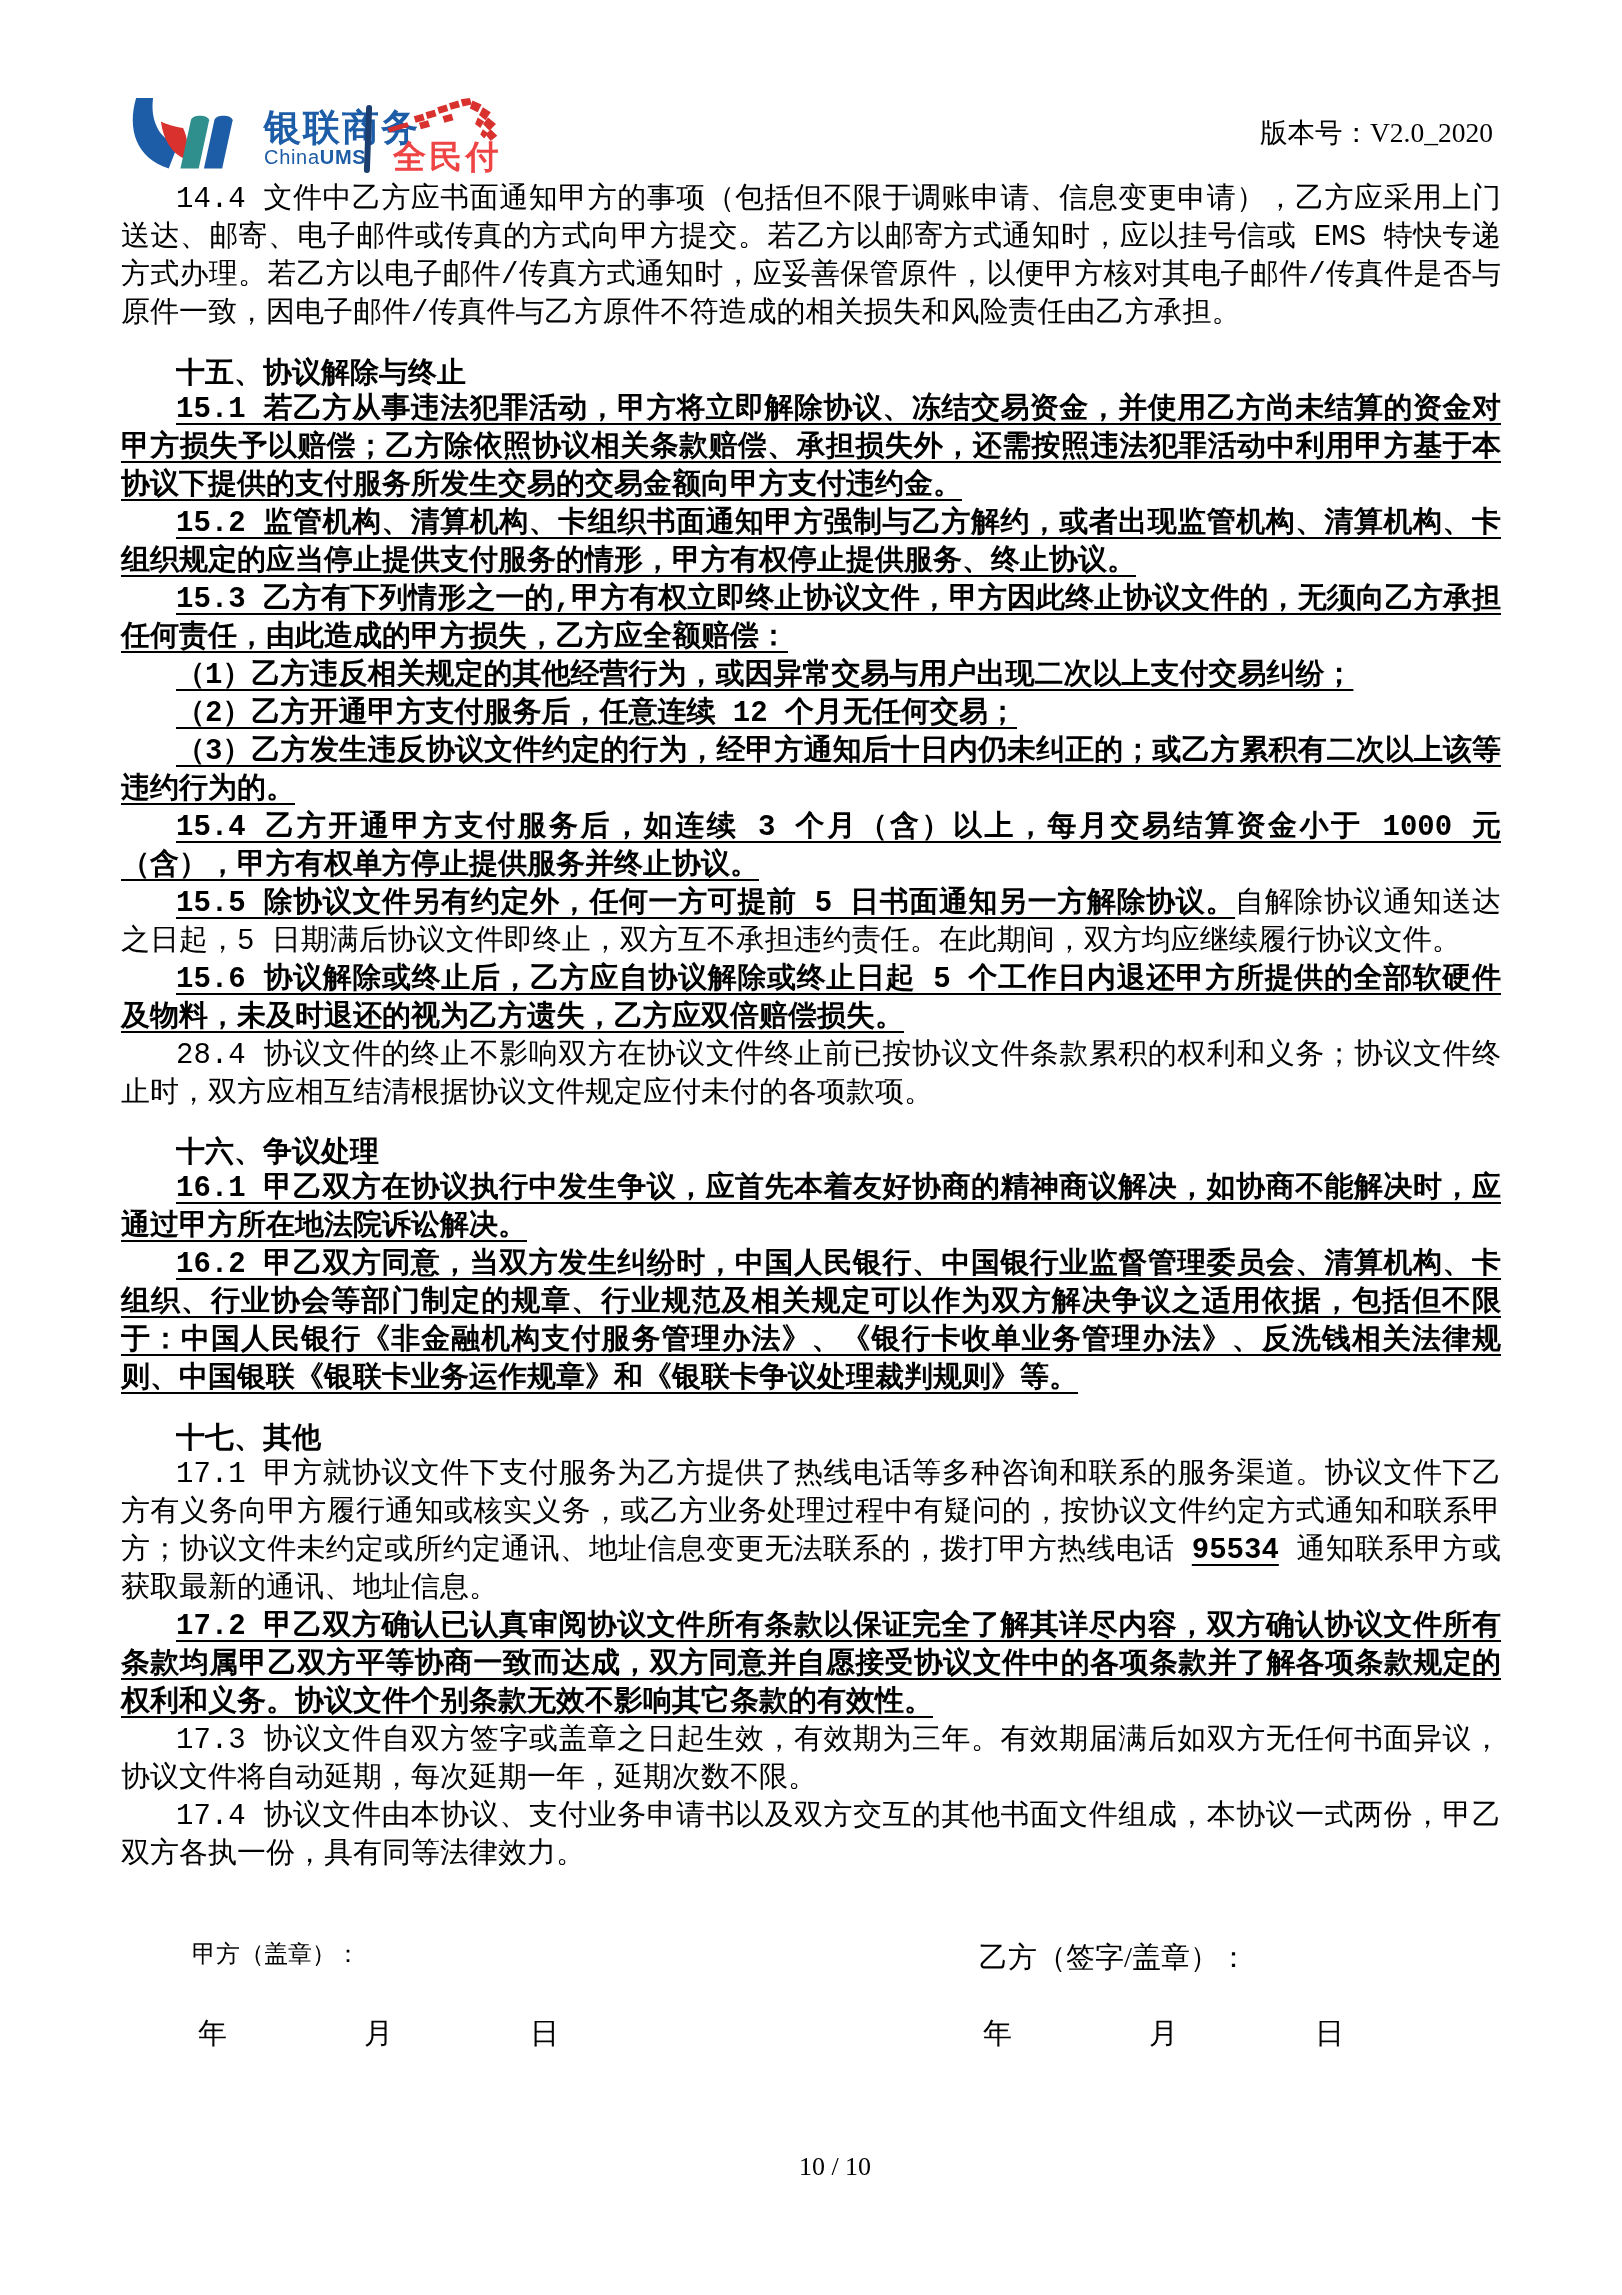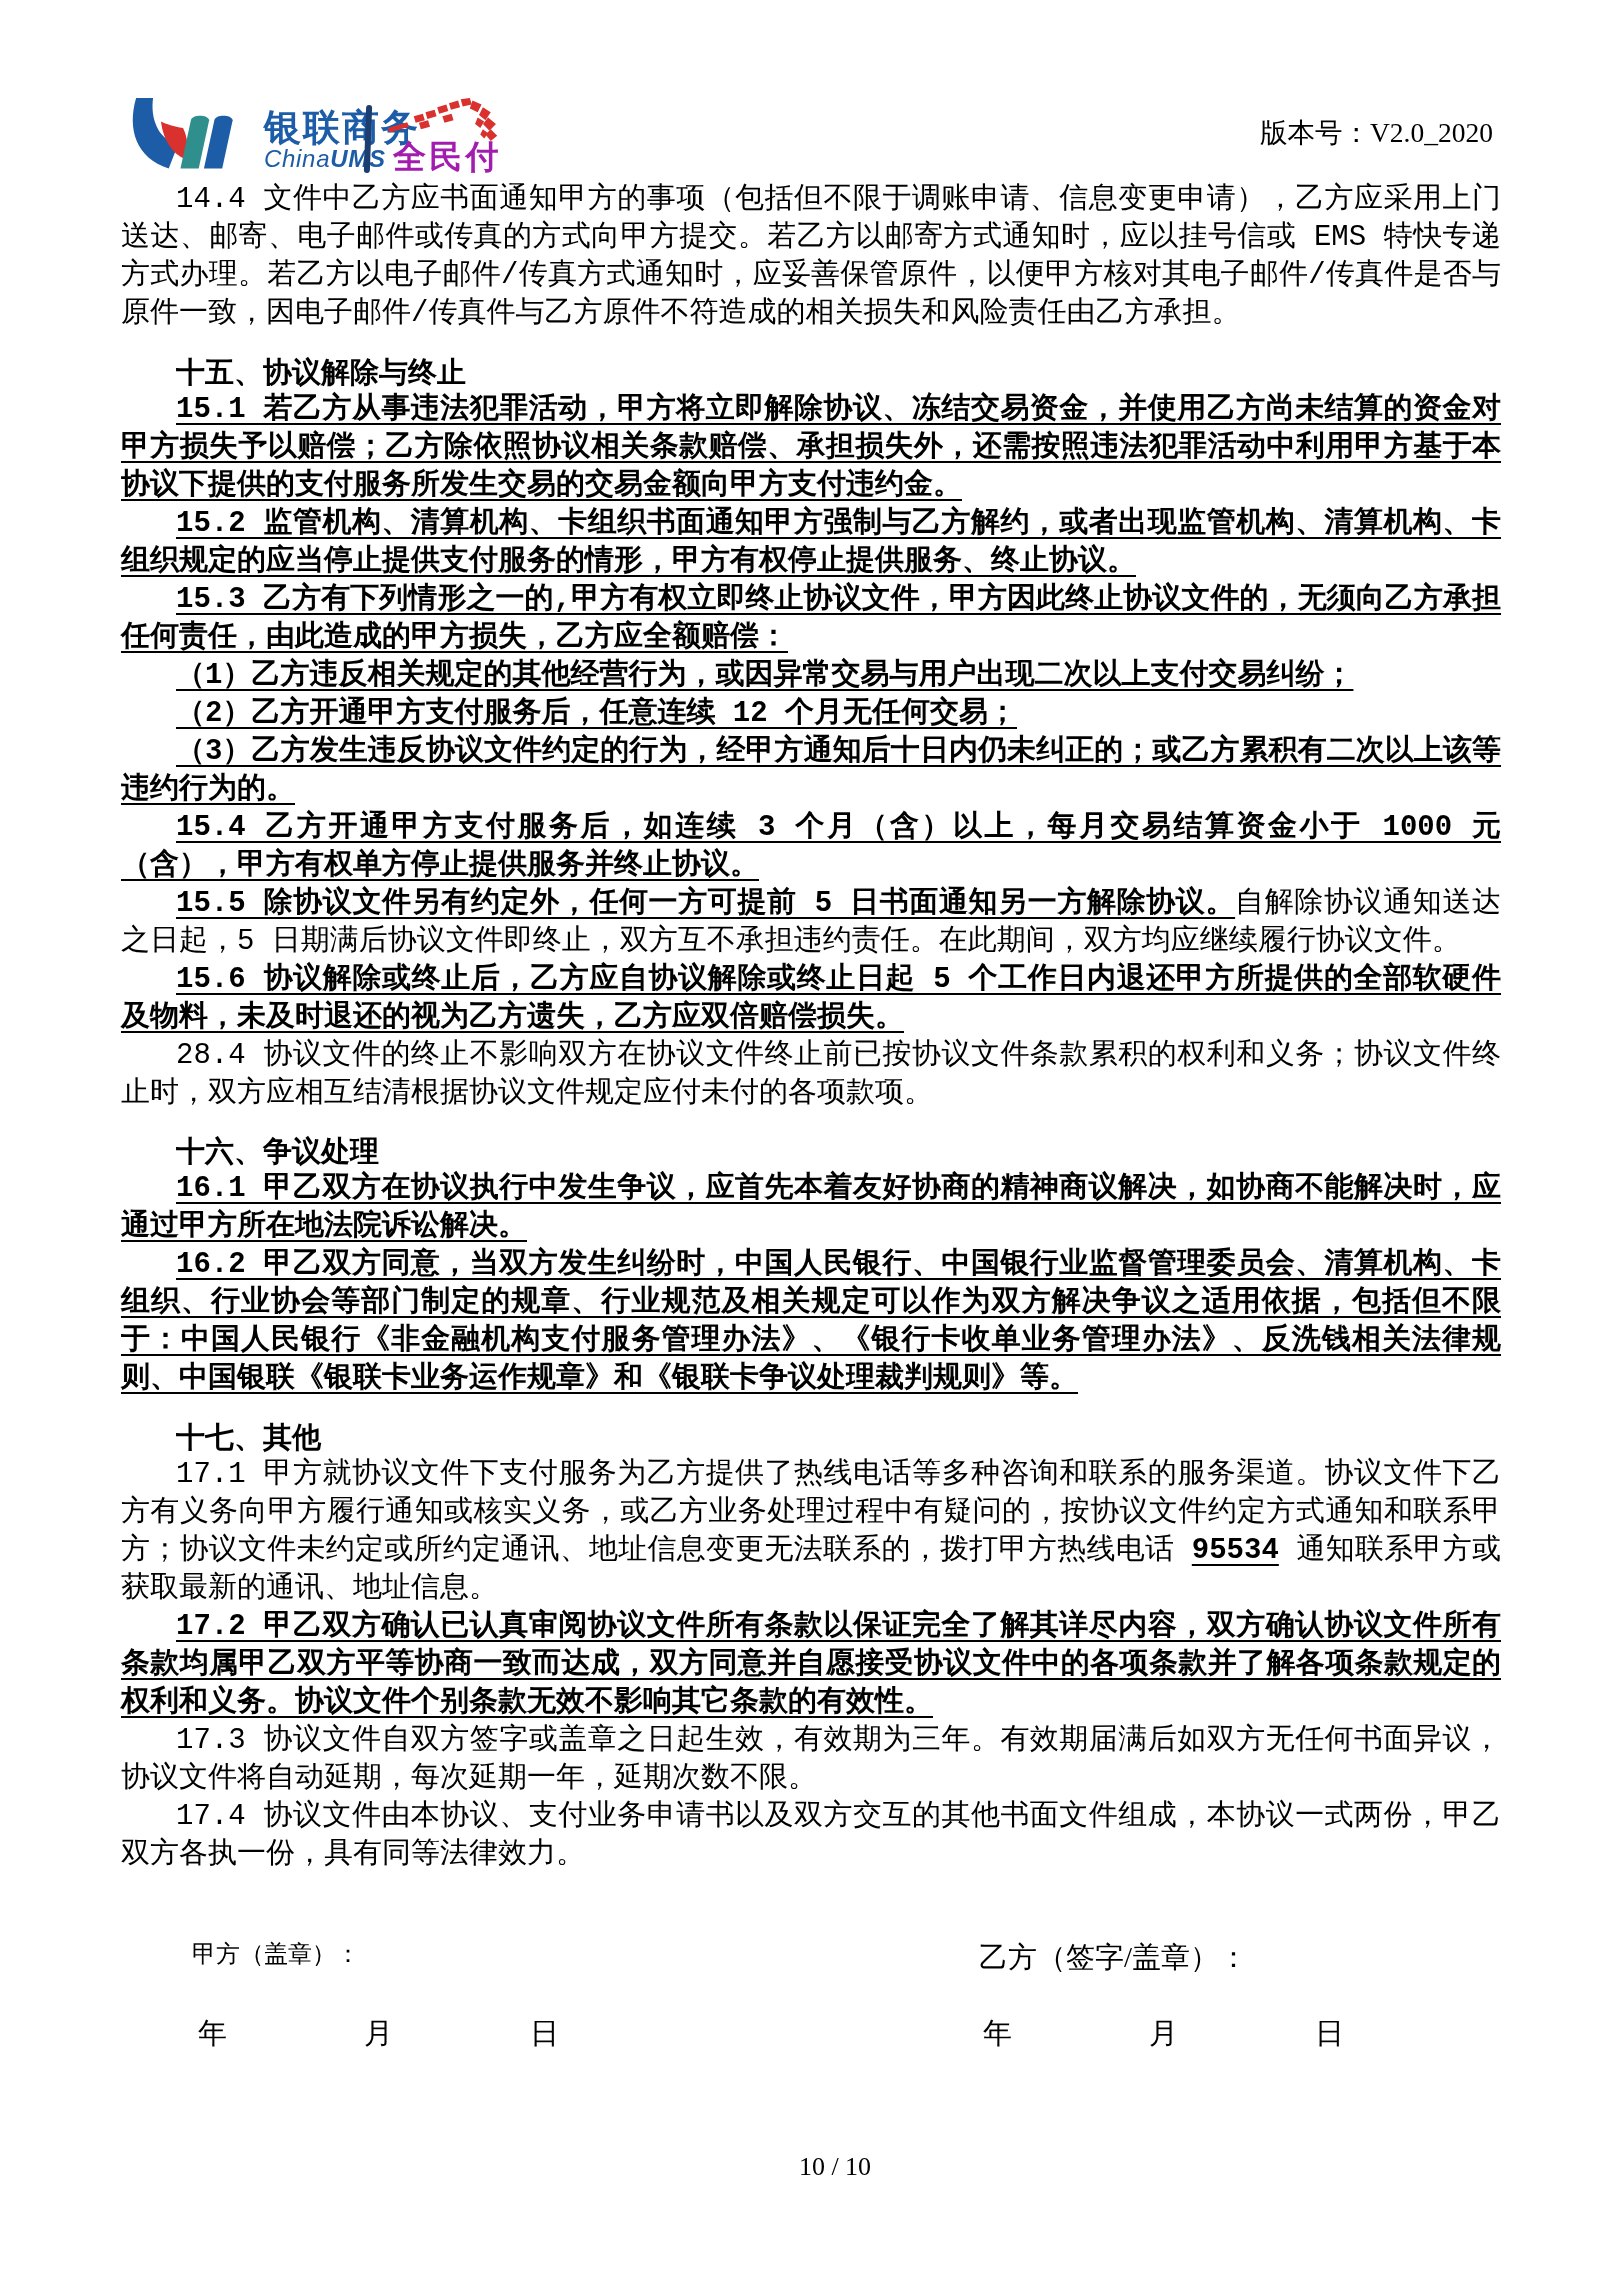--- a/index.html
+++ b/index.html
@@ -9,26 +9,26 @@
     font-family: "Liberation Serif", "DejaVu Serif", serif;
     color: #000;
   }
   .page { position: absolute; inset: 0; overflow: hidden; }
 
   
   .logo-mark { position: absolute; left: 123px; top: 98px; }
   .brand { position: absolute; left: 236px; top: 109px; color: #1d5ca6;
            font-family: "Liberation Sans", "DejaVu Sans", sans-serif; line-height: 1; margin-left: 28px; }
   .brand-cn { font-size: 37px; font-weight: 700; letter-spacing: 2px; }
-  .brand-en { font-size: 24px; font-style: italic; margin-top: 1.3px; letter-spacing: 0.7px; }
+  .brand-en { font-size: 20px; margin-top: 1.3px; letter-spacing: 0.7px; }
   .brand-en .ums { font-weight: 800; }
   .logo-divider { position: absolute; left: 365px; top: 105px; width: 5.9px; height: 68px;
                   background: #1c3e6e; border-radius: 3.9px; transform: rotate(2deg); }
   .qmf-flag { position: absolute; left: 385px; top: 98px; }
-  .qmf-text { position: absolute; left: 393px; top: 135px; color: #a21caf;
+  .qmf-text { position: absolute; left: 393px; top: 135px; color: #ef4444;
               font-size: 33px; font-weight: 800; letter-spacing: 3.3px;
               font-family: "Liberation Sans", "DejaVu Sans", sans-serif; }
   .version { position: absolute; top: 115px; right: 129px; font-size: 27.5px; }
 
   
   .content { position: absolute; left: 121px; top: 181px; width: 1380px;
              font-size: 29px; line-height: 38px; text-align: justify; text-justify: inter-character; }
   .content p { text-indent: 55px; font-family: Liberation Mono, monospace; }
   .sec { font-weight: 700; padding-left: 55px; margin-top: 19.6px; line-height: 38px; }
   .bu { font-weight: 700; text-decoration: underline;

